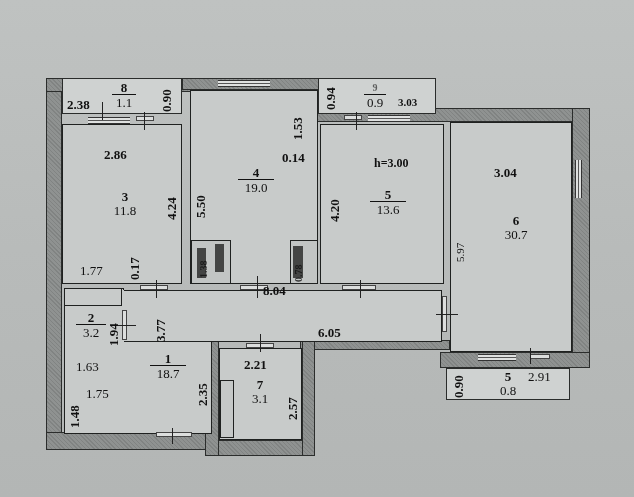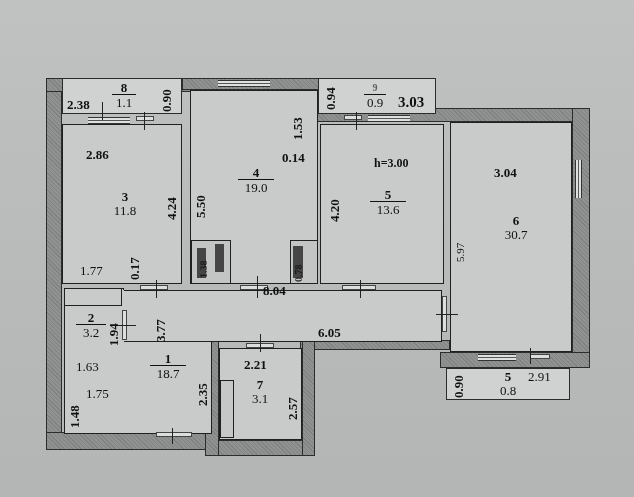--- a/index.html
+++ b/index.html
@@ -171,22 +171,22 @@
     <span class="area" style="border-top:none;">3.1</span>
   </div>
   <div class="num" style="left:496px;top:370px;width:24px;">
     <span class="idx">5</span>
     <span class="area" style="border-top:none;">0.8</span>
   </div>
 
   <div class="lbl" style="left:374px;top:157px;font-size:12px;">h=3.00</div>
 
   <div class="lbl" style="left:67px;top:98px;">2.38</div>
-  <div class="lbl" style="left:398px;top:96px;font-size:15px;">3.03</div>
-  <div class="lbl" style="left:86px;top:148px;">2.86</div>
+  <div class="lbl" style="left:398px;top:96px;font-size:11px;">3.03</div>
+  <div class="lbl" style="left:104px;top:148px;">2.86</div>
   <div class="lbl" style="left:282px;top:151px;">0.14</div>
   <div class="lbl" style="left:494px;top:166px;">3.04</div>
   <div class="lbl" style="left:80px;top:264px;font-weight:normal;">1.77</div>
   <div class="lbl" style="left:263px;top:284px;">8.04</div>
   <div class="lbl" style="left:318px;top:326px;">6.05</div>
   <div class="lbl" style="left:76px;top:360px;font-weight:normal;">1.63</div>
   <div class="lbl" style="left:86px;top:387px;font-weight:normal;">1.75</div>
   <div class="lbl" style="left:244px;top:358px;">2.21</div>
   <div class="lbl" style="left:528px;top:370px;font-weight:normal;">2.91</div>
 

